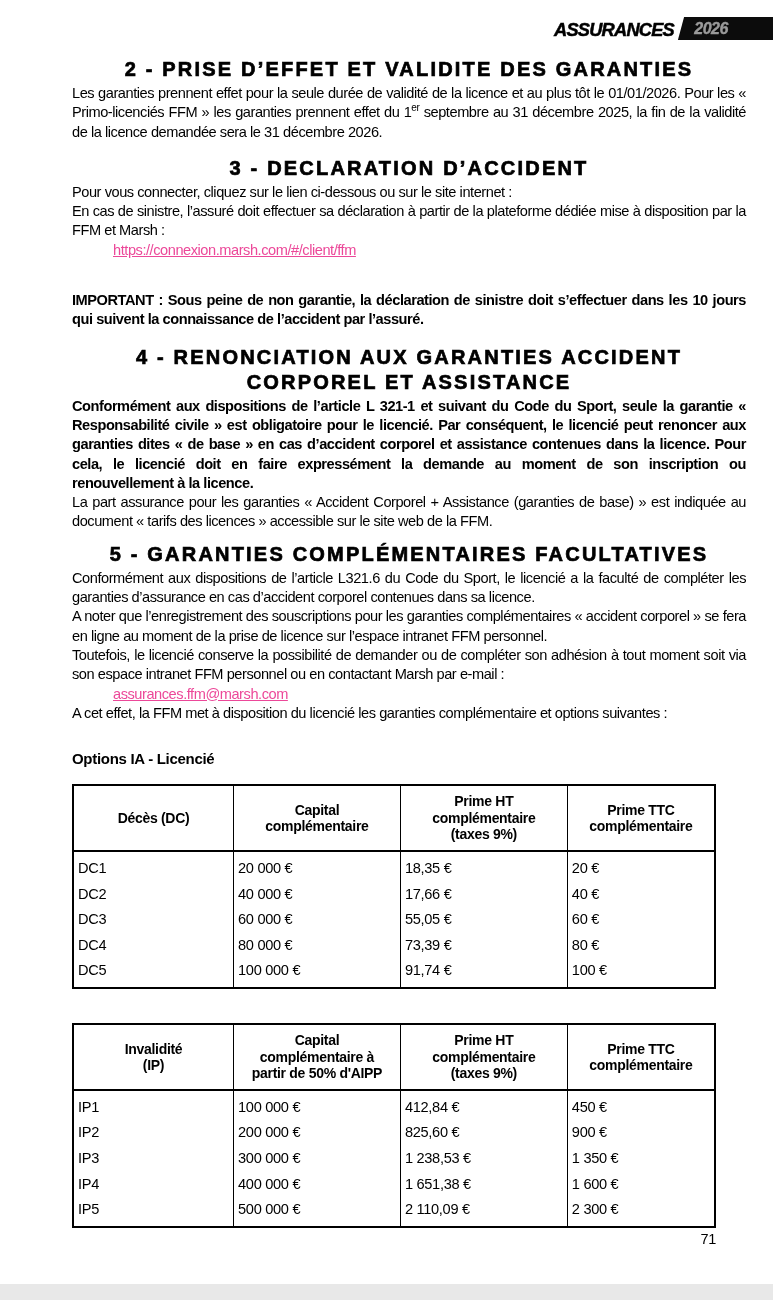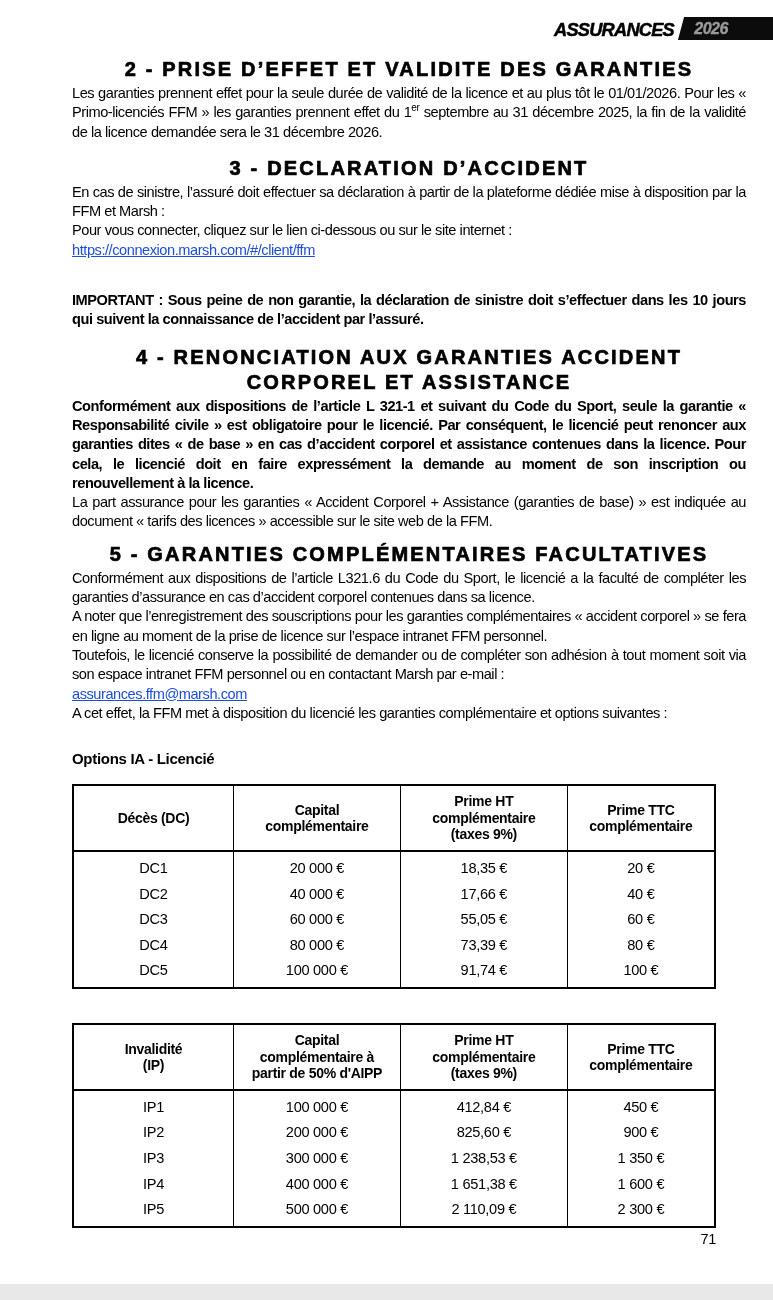--- a/index.html
+++ b/index.html
@@ -34,39 +34,39 @@
   .mt-s3 { margin-top:14px; }
   .mt-s4 { margin-top:15px; }
   .mt-s5 { margin-top:10px; }
   .para {
     font-size:14.6px; line-height:19.3px; letter-spacing:-0.45px;
     text-align:justify; margin:0;
   }
   .bold { font-weight:700; }
   .gap-important { margin-top:31px; }
   .doc-link {
-    display:inline-block; color:#1d4ed8; text-decoration:underline;
-    font-size:14.6px; line-height:19.3px; letter-spacing:-0.45px; cursor:pointer;
+    display:inline-block; color:#ec4899; text-decoration:underline;
+    font-size:14.6px; line-height:19.3px; letter-spacing:-0.45px; cursor:pointer;margin-left:41px;
   }
   .options-label { font-weight:700; font-size:15px; letter-spacing:-0.3px; margin:27px 0 0 0; }
   
   table.options-table {
     width:644px; border-collapse:collapse; table-layout:fixed;
     border:2px solid #000; margin-top:17px;
   }
   table.options-table.second { margin-top:34px; }
   .options-table th {
     border:1px solid #000; border-bottom:2px solid #000;
     font-weight:700; font-size:14px; line-height:16.5px; letter-spacing:-0.3px;
     text-align:center; vertical-align:middle; height:60px; padding:2px 4px;
   }
   .options-table td {
     border-left:1px solid #000; border-right:1px solid #000;
     border-top:0; border-bottom:0;
-    font-size:14.6px; letter-spacing:-0.3px; text-align:center;
+    font-size:14.6px; letter-spacing:-0.3px; 
     height:25.6px; padding:0 4px; vertical-align:middle;
   }
   .options-table col.c1 { width:25%; }
   .options-table col.c2 { width:26%; }
   .options-table col.c3 { width:26%; }
   .options-table col.c4 { width:23%; }
   .options-table tbody tr:first-child td { padding-top:3px; }
   .options-table tbody tr:last-child td { padding-bottom:4px; }
   
   .page-number {
@@ -86,22 +86,22 @@
   </div>
 
   <div class="content">
 
     
     <div class="sec-title">2 - PRISE D’EFFET ET VALIDITE DES GARANTIES</div>
     <p class="para"><span>Les garanties prennent effet pour la seule durée de validité de la licence et au plus tôt le 01/01/2026. Pour les « Primo-licenciés FFM » les garanties prennent effet du 1</span><sup>er</sup><span> septembre au 31 décembre 2025, la fin de la validité de la licence demandée sera le 31 décembre 2026.</span></p>
 
     
     <div class="sec-title mt-s3">3 - DECLARATION D’ACCIDENT</div>
+    <p class="para">Pour vous connecter, cliquez sur le lien ci-dessous ou sur le site internet :</p>
     <p class="para">En cas de sinistre, l’assuré doit effectuer sa déclaration à partir de la plateforme dédiée mise à disposition par la FFM et Marsh :</p>
-    <p class="para">Pour vous connecter, cliquez sur le lien ci-dessous ou sur le site internet :</p>
     <a class="doc-link">https://connexion.marsh.com/#/client/ffm</a>
     <p class="para bold gap-important">IMPORTANT : Sous peine de non garantie, la déclaration de sinistre doit s’effectuer dans les 10 jours qui suivent la connaissance de l’accident par l’assuré.</p>
 
     
     <div class="sec-title mt-s4">
       <span style="display:block">4 - RENONCIATION AUX GARANTIES ACCIDENT</span>
       <span style="display:block">CORPOREL ET ASSISTANCE</span>
     </div>
     <p class="para bold">Conformément aux dispositions de l’article L 321-1 et suivant du Code du Sport, seule la garantie « Responsabilité civile » est obligatoire pour le licencié. Par conséquent, le licencié peut renoncer aux garanties dites « de base » en cas d’accident corporel et assistance contenues dans la licence. Pour cela, le licencié doit en faire expressément la demande au moment de son inscription ou renouvellement à la licence.</p>
     <p class="para" style="">La part assurance pour les garanties « Accident Corporel + Assistance (garanties de base) » est indiquée au document « tarifs des licences » accessible sur le site web de la FFM.</p>

